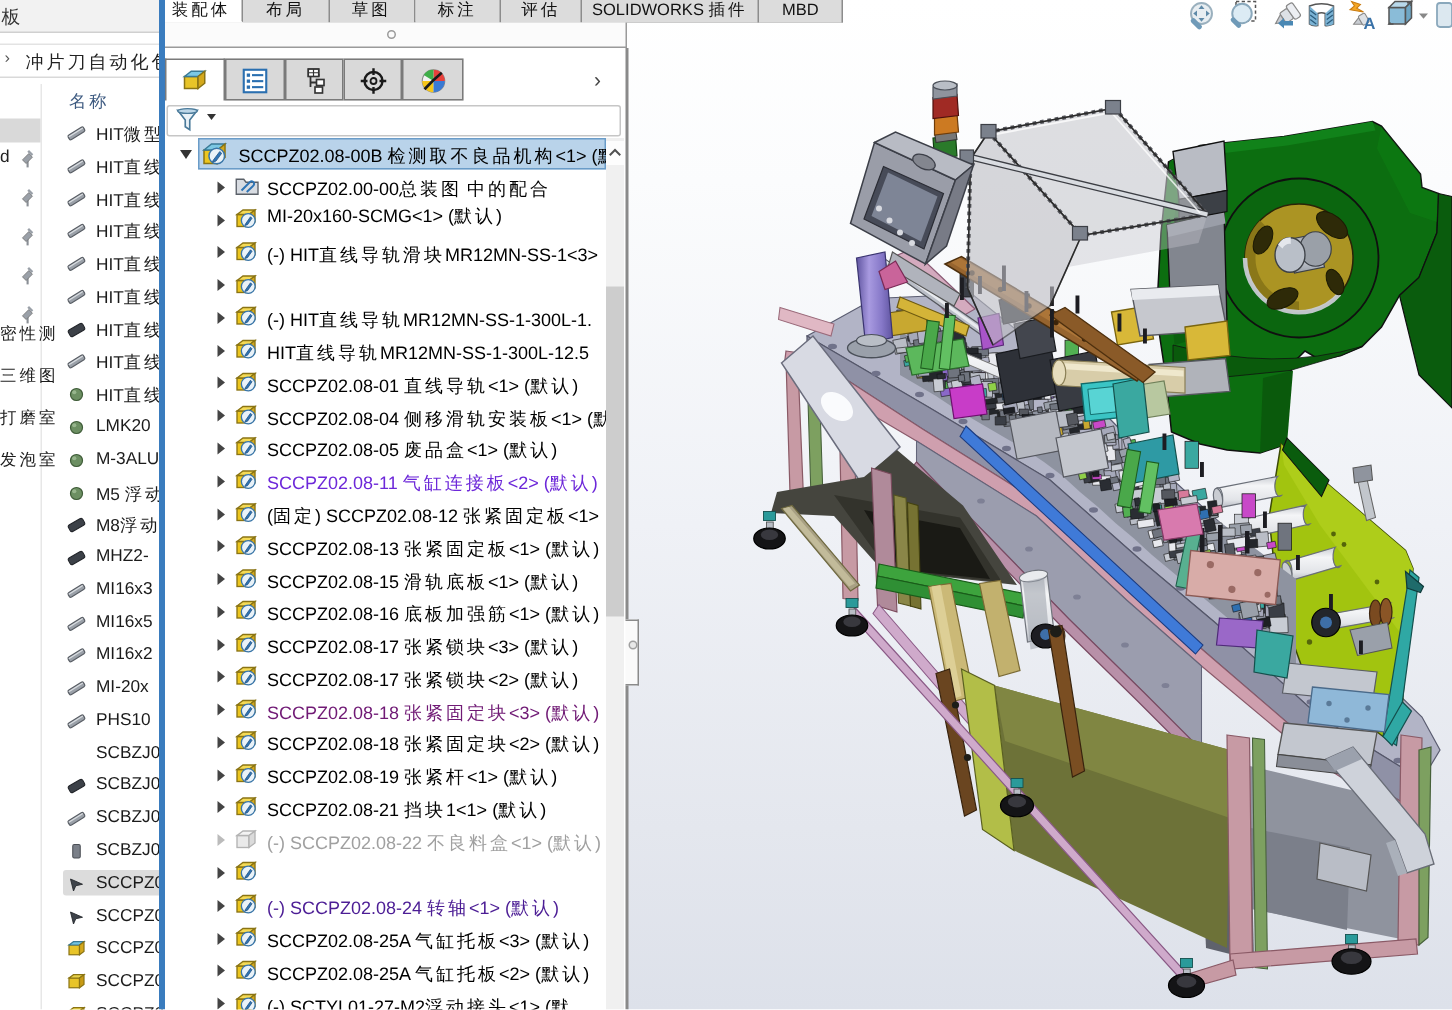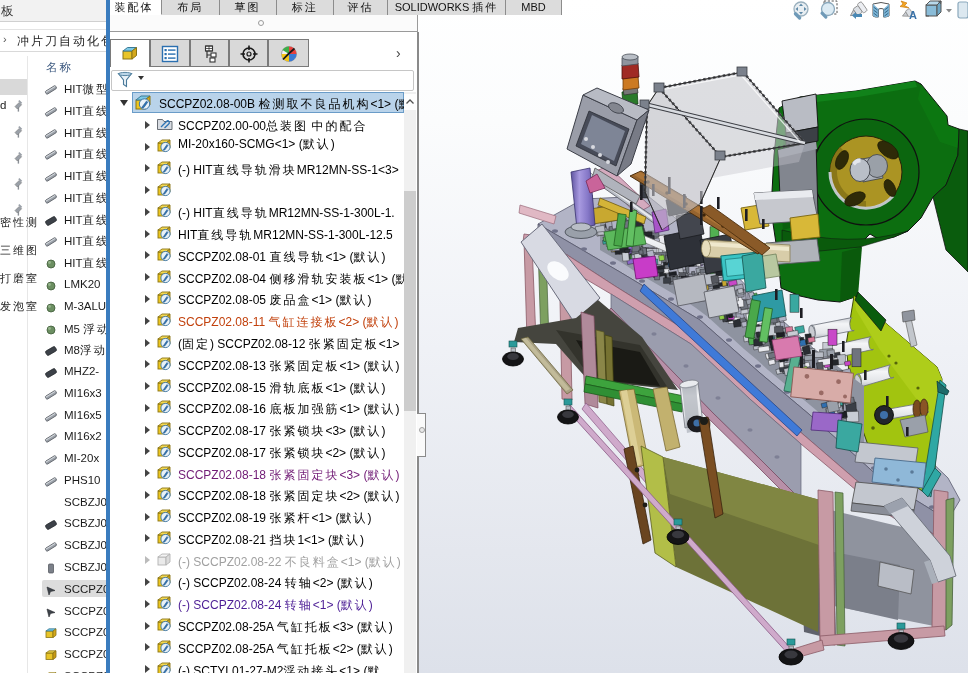--- a/index.html
+++ b/index.html
@@ -1190,21 +1190,21 @@
         </svg></div>
 <div class="trow" style="left:72px;top:292.4px;color:#000;width:226px">SCCPZ02.08-05 <i class="cj">废品盒</i>&lt;1&gt; (<i class="cj">默认</i>)</div>
 <div class="abs" style="left:39px;top:316.7px;width:0;height:0;border-top:4px solid transparent;border-bottom:4px solid transparent;border-left:5.5px solid #444"></div>
 <div class="abs" style="left:50px;top:312.2px"><svg width="18" height="16" viewBox="0 0 18 16">
           <rect x="2" y="5" width="8" height="8" fill="#edc61e" stroke="#8a7414" stroke-width="0.9"></rect>
           <path d="M2 5 L6 2 L14 2 L10 5 Z" fill="#f4da55" stroke="#8a7414" stroke-width="0.9"></path>
           <path d="M10 5 L14 2 L14 10 L10 13 Z" fill="#d4a81c" stroke="#8a7414" stroke-width="0.9"></path>
           <circle cx="9.5" cy="9" r="4.6" fill="#e9f2f8" stroke="#3a76a8" stroke-width="0.9"></circle>
           <path d="M7.5 11.5 L11 6.5 L12 7.5 L9 11.8 L7.3 12.3 Z" fill="#2e74b5" stroke="#1d4f80" stroke-width="0.5"></path>
         </svg></div>
-<div class="trow" style="left:72px;top:314.2px;color:#c2410c;width:226px">SCCPZ02.08-11 <i class="cj">气缸连接板</i>&lt;2&gt; (<i class="cj">默认</i>)</div>
+<div class="trow" style="left:72px;top:314.2px;color:#6d28d9;width:226px">SCCPZ02.08-11 <i class="cj">气缸连接板</i>&lt;2&gt; (<i class="cj">默认</i>)</div>
 <div class="abs" style="left:39px;top:338.5px;width:0;height:0;border-top:4px solid transparent;border-bottom:4px solid transparent;border-left:5.5px solid #444"></div>
 <div class="abs" style="left:50px;top:334.0px"><svg width="18" height="16" viewBox="0 0 18 16">
           <rect x="2" y="5" width="8" height="8" fill="#edc61e" stroke="#8a7414" stroke-width="0.9"></rect>
           <path d="M2 5 L6 2 L14 2 L10 5 Z" fill="#f4da55" stroke="#8a7414" stroke-width="0.9"></path>
           <path d="M10 5 L14 2 L14 10 L10 13 Z" fill="#d4a81c" stroke="#8a7414" stroke-width="0.9"></path>
           <circle cx="9.5" cy="9" r="4.6" fill="#e9f2f8" stroke="#3a76a8" stroke-width="0.9"></circle>
           <path d="M7.5 11.5 L11 6.5 L12 7.5 L9 11.8 L7.3 12.3 Z" fill="#2e74b5" stroke="#1d4f80" stroke-width="0.5"></path>
         </svg></div>
 <div class="trow" style="left:72px;top:336.0px;color:#000;width:226px">(<i class="cj">固定</i>) SCCPZ02.08-12 <i class="cj">张紧固定板</i>&lt;1&gt;</div>
 <div class="abs" style="left:39px;top:360.2px;width:0;height:0;border-top:4px solid transparent;border-bottom:4px solid transparent;border-left:5.5px solid #444"></div>
@@ -1296,21 +1296,20 @@
         </svg></div>
 <div class="trow" style="left:72px;top:553.7px;color:#a0a0a0;width:226px">(-) SCCPZ02.08-22 <i class="cj">不良料盒</i>&lt;1&gt; (<i class="cj">默认</i>)</div>
 <div class="abs" style="left:39px;top:577.9px;width:0;height:0;border-top:4px solid transparent;border-bottom:4px solid transparent;border-left:5.5px solid #444"></div>
 <div class="abs" style="left:50px;top:573.4px"><svg width="18" height="16" viewBox="0 0 18 16">
           <rect x="2" y="5" width="8" height="8" fill="#edc61e" stroke="#8a7414" stroke-width="0.9"></rect>
           <path d="M2 5 L6 2 L14 2 L10 5 Z" fill="#f4da55" stroke="#8a7414" stroke-width="0.9"></path>
           <path d="M10 5 L14 2 L14 10 L10 13 Z" fill="#d4a81c" stroke="#8a7414" stroke-width="0.9"></path>
           <circle cx="9.5" cy="9" r="4.6" fill="#e9f2f8" stroke="#3a76a8" stroke-width="0.9"></circle>
           <path d="M7.5 11.5 L11 6.5 L12 7.5 L9 11.8 L7.3 12.3 Z" fill="#2e74b5" stroke="#1d4f80" stroke-width="0.5"></path>
         </svg></div>
-<div class="trow" style="left:72px;top:575.4px;color:#000;width:226px">(-) SCCPZ02.08-24 <i class="cj">转轴</i>&lt;2&gt; (<i class="cj">默认</i>)</div>
 <div class="abs" style="left:39px;top:599.7px;width:0;height:0;border-top:4px solid transparent;border-bottom:4px solid transparent;border-left:5.5px solid #444"></div>
 <div class="abs" style="left:50px;top:595.2px"><svg width="18" height="16" viewBox="0 0 18 16">
           <rect x="2" y="5" width="8" height="8" fill="#edc61e" stroke="#8a7414" stroke-width="0.9"></rect>
           <path d="M2 5 L6 2 L14 2 L10 5 Z" fill="#f4da55" stroke="#8a7414" stroke-width="0.9"></path>
           <path d="M10 5 L14 2 L14 10 L10 13 Z" fill="#d4a81c" stroke="#8a7414" stroke-width="0.9"></path>
           <circle cx="9.5" cy="9" r="4.6" fill="#e9f2f8" stroke="#3a76a8" stroke-width="0.9"></circle>
           <path d="M7.5 11.5 L11 6.5 L12 7.5 L9 11.8 L7.3 12.3 Z" fill="#2e74b5" stroke="#1d4f80" stroke-width="0.5"></path>
         </svg></div>
 <div class="trow" style="left:72px;top:597.2px;color:#4c1d95;width:226px">(-) SCCPZ02.08-24 <i class="cj">转轴</i>&lt;1&gt; (<i class="cj">默认</i>)</div>
 <div class="abs" style="left:39px;top:621.5px;width:0;height:0;border-top:4px solid transparent;border-bottom:4px solid transparent;border-left:5.5px solid #444"></div>

